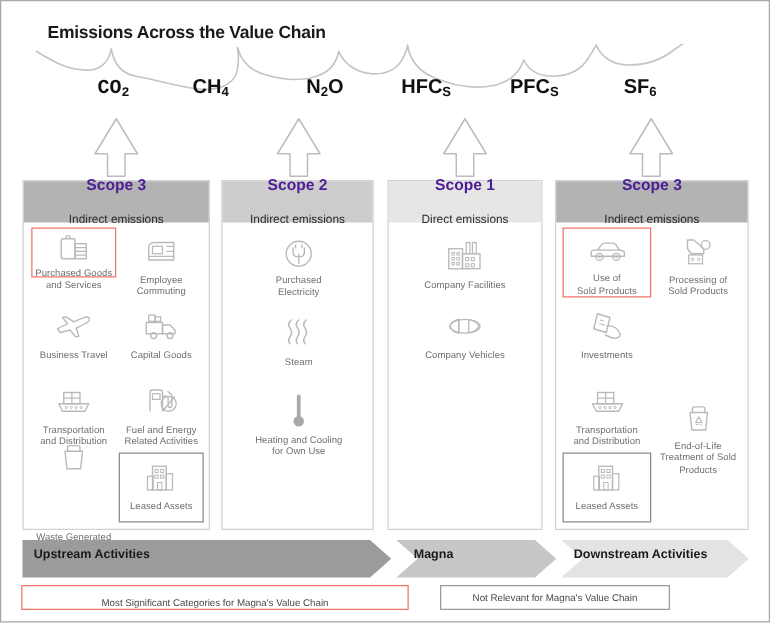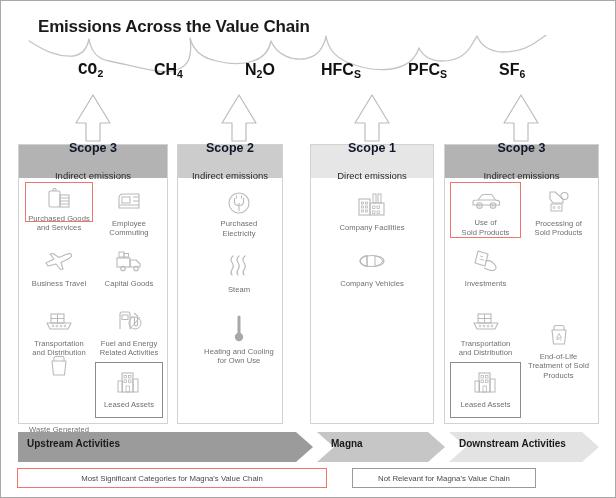--- a/index.html
+++ b/index.html
@@ -10,21 +10,21 @@
     -webkit-font-smoothing:antialiased;
   }
   #frame{
     position:absolute;left:0;top:0;width:614px;height:496px;
     border:1px solid #a8a8a8;background:#fff;
   }
 
   
   #title{
     position:absolute;left:37px;top:16px;
-    font-size:17px;font-weight:bold;color:#1a1a1a;
+    font-size:14px;font-weight:bold;color:#1a1a1a;
     letter-spacing:-0.2px;white-space:nowrap;
   }
 
   
   #cloud{position:absolute;left:0;top:34px;width:614px;height:50px;}
 
   
   .gas{
     position:absolute;top:60px;
     font-size:16px;font-weight:bold;color:#111;
@@ -39,21 +39,21 @@
   .col{
     position:absolute;top:143px;
     background:#ffffff;border:1px solid #d2d2d2;
     box-sizing:border-box;
   }
   .col-head{
     height:33px;box-sizing:border-box;
     display:flex;flex-direction:column;align-items:center;justify-content:center;
     line-height:1.08;
   }
-  .col-head .s-title{font-size:12.5px;font-weight:bold;color:#0f172a;}
+  .col-head .s-title{font-size:12.5px;font-weight:bold;color:#4c1d95;}
   .col-head .s-sub{font-size:9.5px;color:#2a2a2a;margin-top:15px;}
   .col-body{position:relative;}
 
   .cell{
     position:absolute;box-sizing:border-box;
     display:flex;flex-direction:column;align-items:center;
     padding-top:4px;
   }
   .cell .ic{height:30px;display:flex;align-items:center;justify-content:center;}
   .cell .lbl{
@@ -69,21 +69,21 @@
     position:absolute;top:437px;
     font-size:10px;font-weight:bold;color:#1a1a1a;white-space:nowrap;
   }
 
   
   .legend{
     position:absolute;top:467px;height:20px;box-sizing:border-box;
     display:flex;align-items:center;justify-content:center;
     font-size:7.8px;color:#4a4a4a;background:#fff;
   }
-  #legend-red{left:16px;width:310px;border:1.3px solid #f0756b;}
+  #legend-red{left:16px;width:310px;border:1.3px solid #f0756b;align-items:flex-end;}
   #legend-gray{left:351px;width:184px;border:1.3px solid #9a9a9a;}
 </style>
 </head>
 <body>
 
 <div id="frame">
 
   <div id="title">Emissions Across the Value Chain</div>
 
   <svg id="cloud" viewBox="0 0 614 50" preserveAspectRatio="none">
@@ -230,21 +230,21 @@
               <rect x="13.5" y="10" width="2.5" height="2.5" fill="none" stroke="#b9b9b9" stroke-width="0.8"></rect>
               <rect x="11" y="16" width="3.5" height="6" fill="none" stroke="#b9b9b9" stroke-width="0.8"></rect>
             </svg>
         </div>
         <div class="lbl">Leased Assets</div>
       </div>
 
     </div>
   </div>
 
-  <div class="col" style="left:176px;width:106px;height:280px;">
+  <div class="col" style="left:176px;width:122px;height:280px;">
     <div class="col-head" style="background:#cccccc;">
       <div class="s-title">Scope 2</div>
       <div class="s-sub">Indirect emissions</div>
     </div>
     <div class="col-body" style="height:245px;">
 
       <div class="cell" style="left:11px;top:8px;width:100px;height:52px;">
         <div class="ic">
           <svg width="26" height="26" viewBox="0 0 26 26">
               <circle cx="13" cy="13" r="10" fill="none" stroke="#b9b9b9" stroke-width="1.1"></circle>

